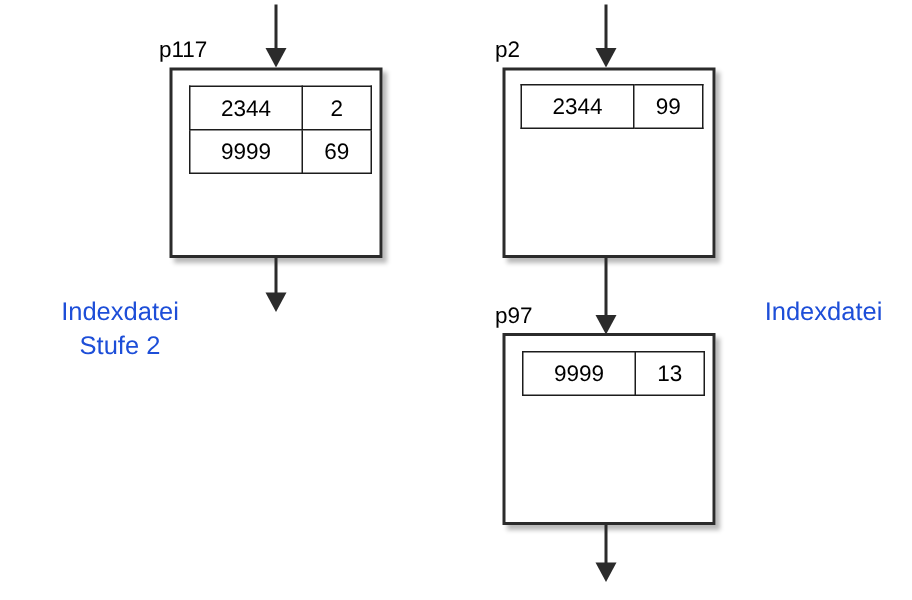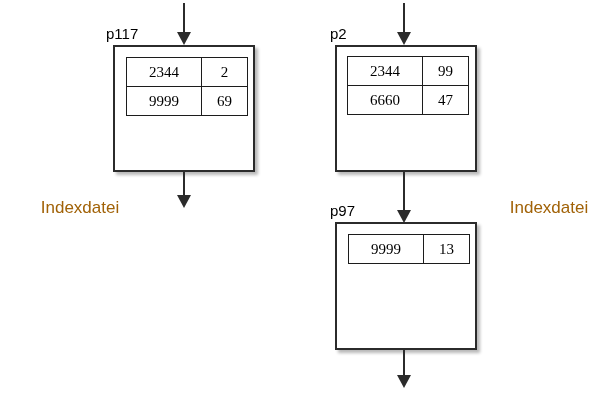--- a/index.html
+++ b/index.html
@@ -45,21 +45,21 @@
   .record-table {
     position: absolute;
     border-collapse: collapse;
     table-layout: fixed;
     background: #ffffff;
   }
   .record-table td {
     border: 1px solid #1c1c1c;
     text-align: center;
     font-size: 15px;
-    font-family: Liberation Serif, serif;
+    font-family: Liberation Sans, sans-serif;
     color: #000000;
     padding: 0;
     height: 28px;
     vertical-align: middle;
   }
   .record-table td.key-cell { width: 74px; }
   .record-table td.ptr-cell { width: 45px; }
 
   
   .arrow {
@@ -84,21 +84,21 @@
     border-right: 7px solid transparent;
     border-top: 13px solid #2b2b2b;
   }
 
   
   .caption {
     position: absolute;
     text-align: center;
     font-size: 17px;
     line-height: 23px;
-    color: #a16207;
+    color: #1d4ed8;
     white-space: nowrap;
   }
 </style>
 </head>
 <body>
 
 <div id="diagram-root">
 
   <div class="arrow" style="left:177px; top:3px; width:14px; height:42px;">
     <div class="shaft" style="height:30px;"></div>
@@ -135,24 +135,20 @@
   <div class="block-label" style="left:330px; top:26px;">p2</div>
 
   <div class="page-block" style="left:335px; top:45px; width:142px; height:127px;"></div>
 
   <table class="record-table" style="left:347px; top:56px;">
     <tbody>
       <tr>
         <td class="key-cell">2344</td>
         <td class="ptr-cell">99</td>
       </tr>
-      <tr>
-        <td class="key-cell">6660</td>
-        <td class="ptr-cell">47</td>
-      </tr>
     </tbody>
   </table>
 
   <div class="arrow" style="left:397px; top:172px; width:14px; height:51px;">
     <div class="shaft" style="height:39px;"></div>
     <div class="head"></div>
   </div>
 
   <div class="block-label" style="left:330px; top:203px;">p97</div>
 
@@ -167,19 +163,20 @@
     </tbody>
   </table>
 
   <div class="arrow" style="left:397px; top:350px; width:14px; height:38px;">
     <div class="shaft" style="height:26px;"></div>
     <div class="head"></div>
   </div>
 
   <div class="caption" style="left:10px; top:196px; width:140px;">
     <div>Indexdatei</div>
+    <div>Stufe 2</div>
   </div>
 
   <div class="caption" style="left:490px; top:196px; width:118px;">
     <div>Indexdatei</div>
   </div>
 
 </div>
 
 </body></html>

